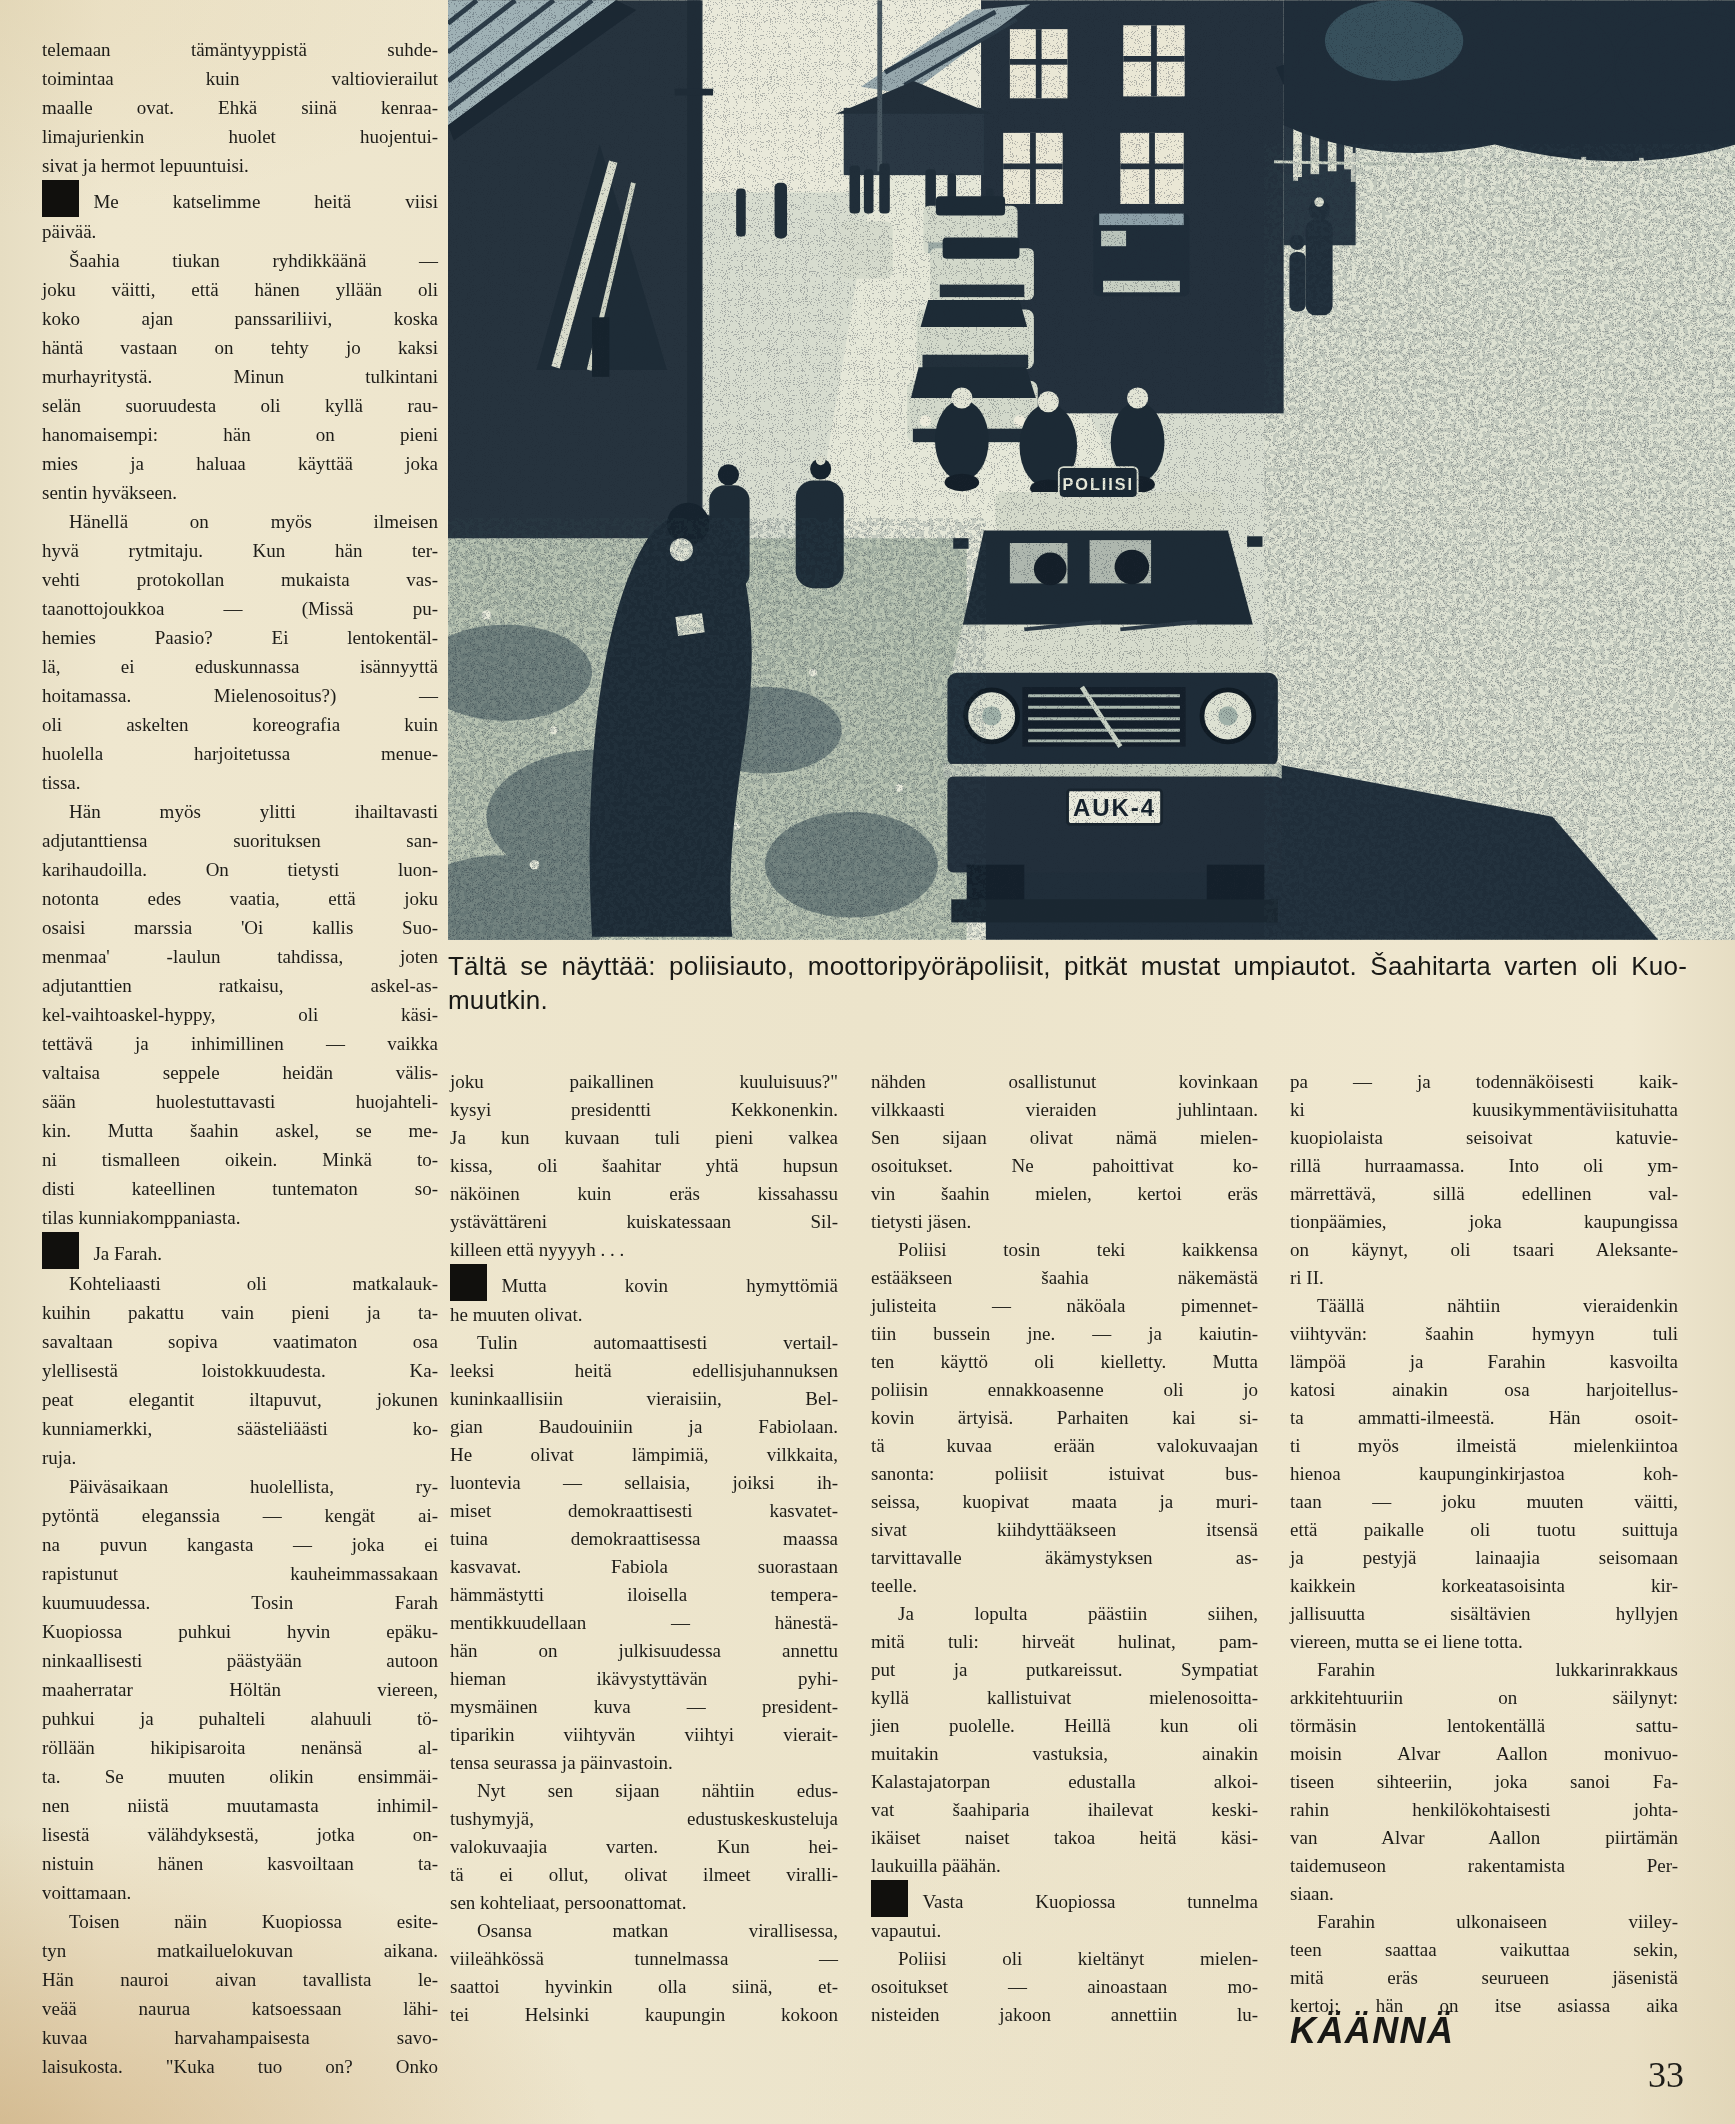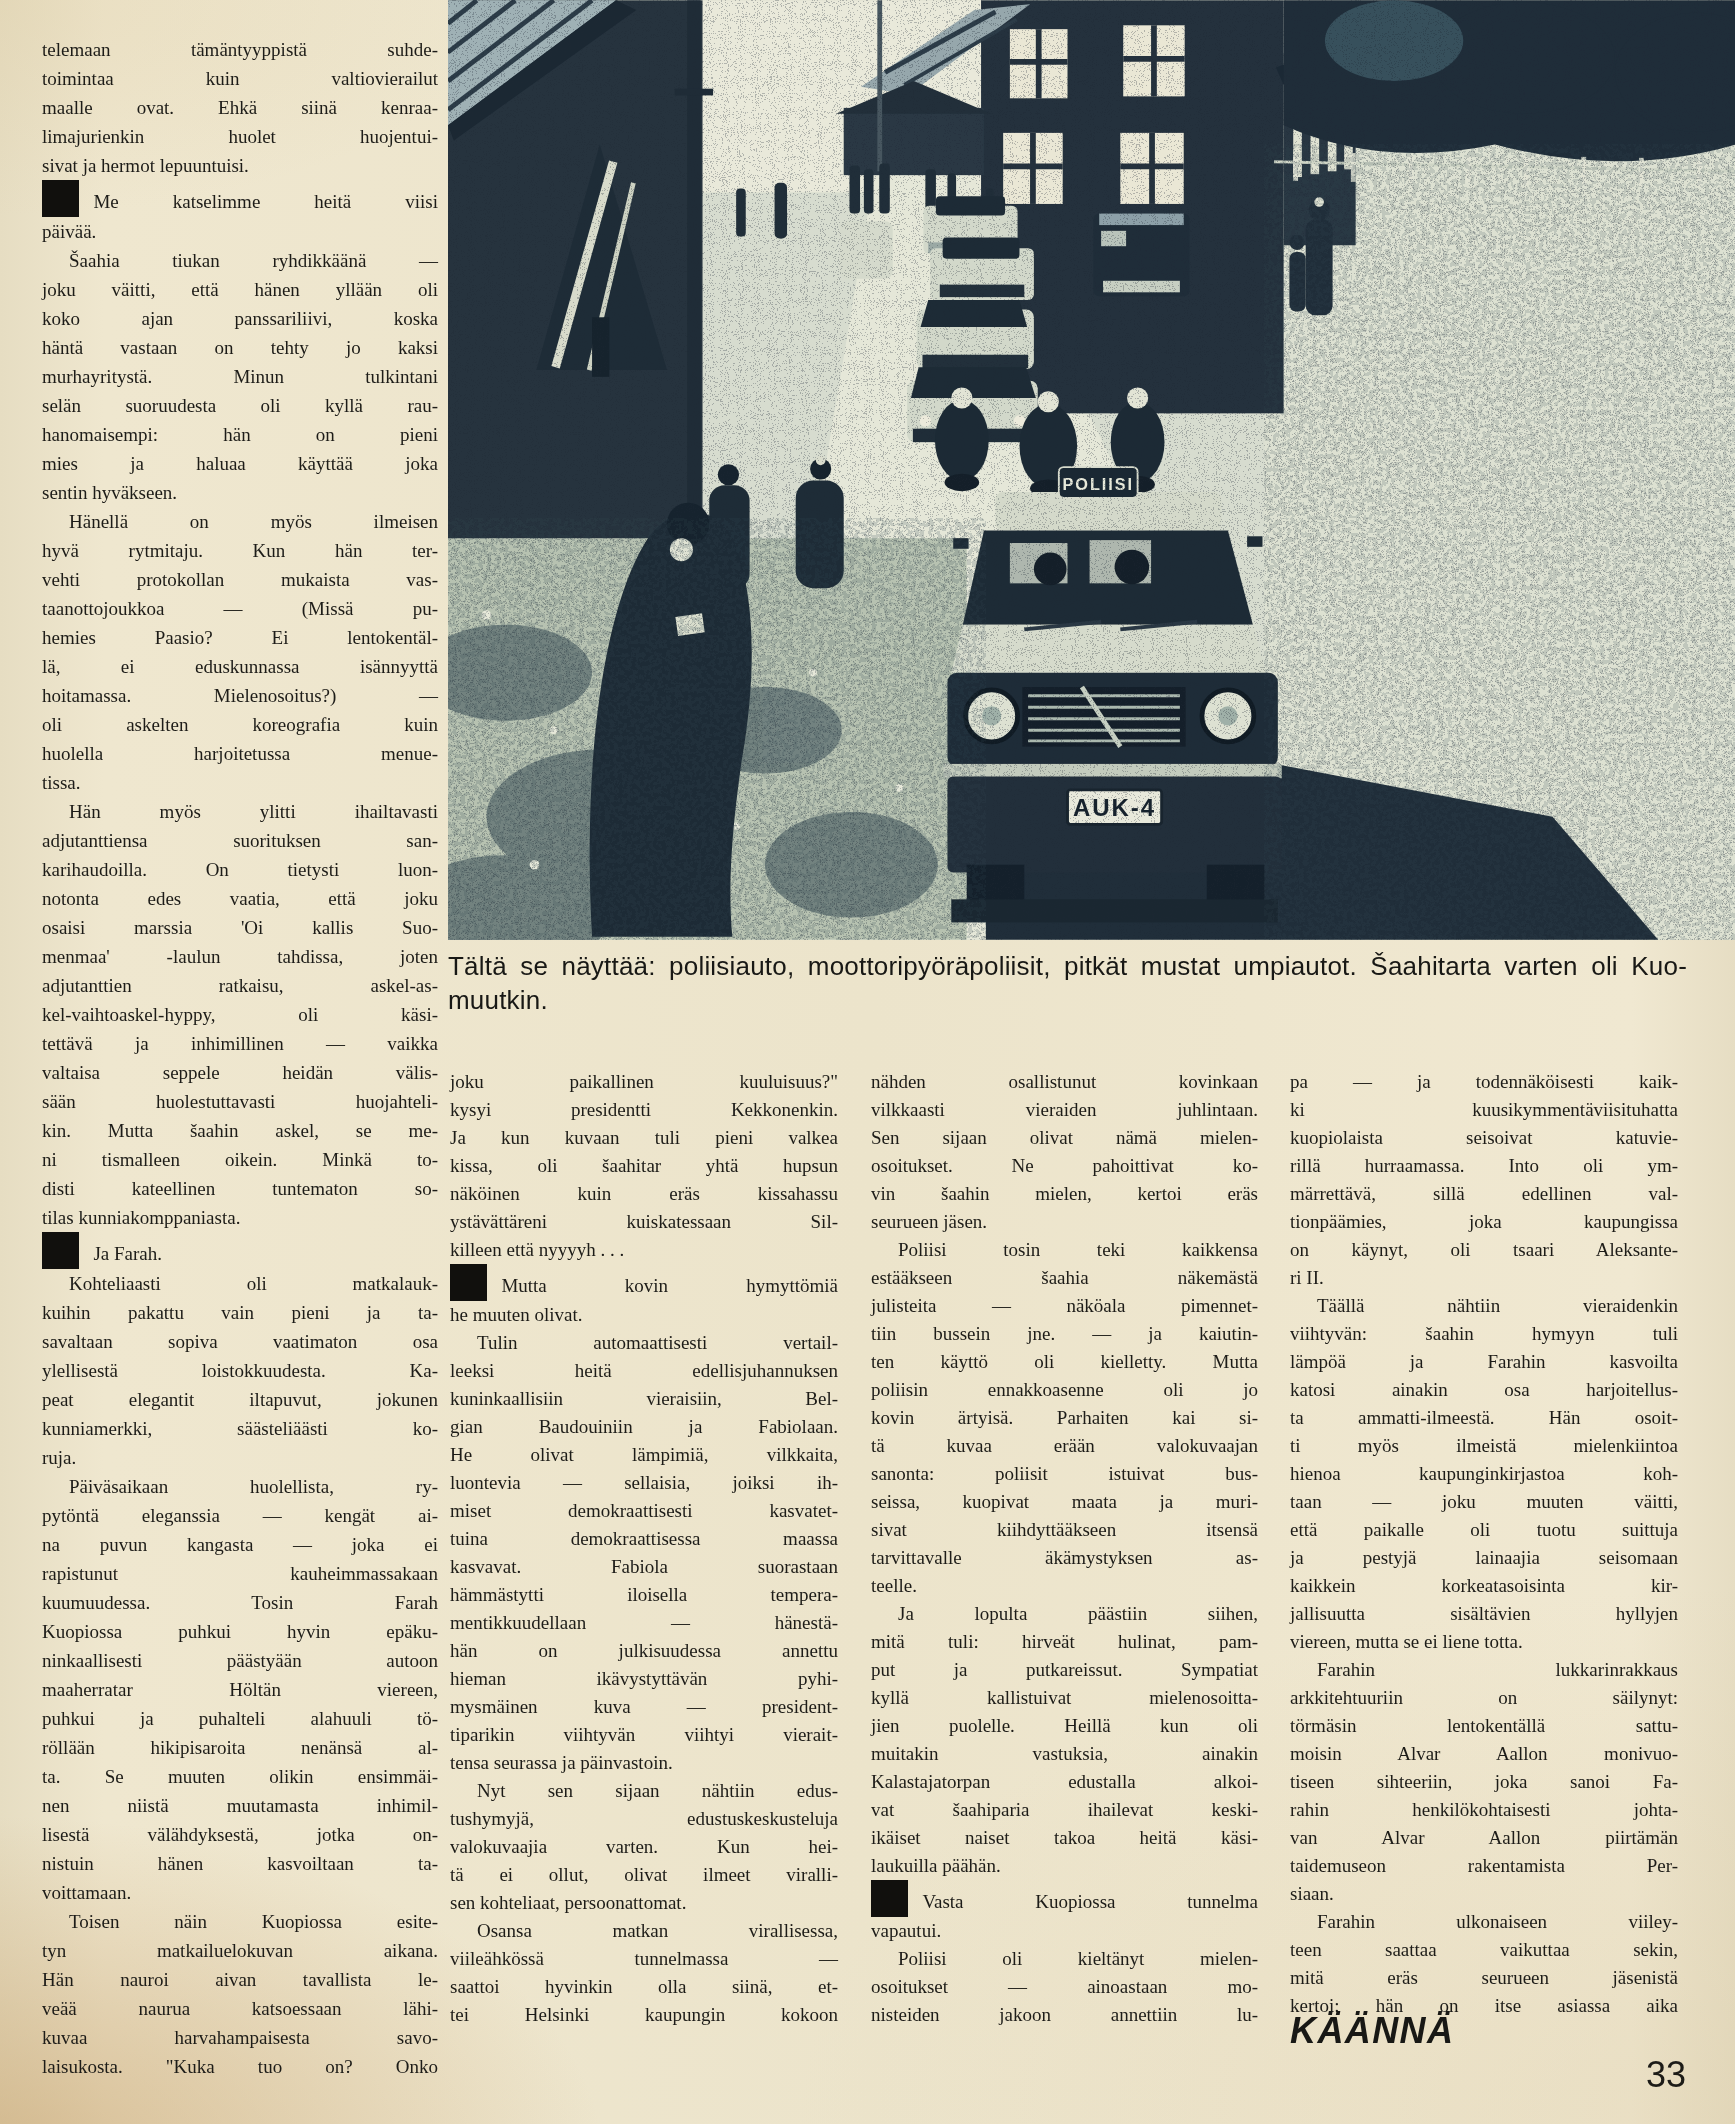--- a/index.html
+++ b/index.html
@@ -32,21 +32,21 @@
   .col4{left:1290px;top:1068px;width:388px;line-height:28px;}
   .sq{display:inline-block;width:37px;height:37px;background:#11100d;margin-right:14.4px;vertical-align:-8.6px;}
   .ind{display:inline-block;width:27px;}
   .kaanna{
     position:absolute;left:1290px;top:2010px;width:388px;
     font-family:"Liberation Sans", sans-serif;font-style:italic;font-weight:700;
     font-size:36px;letter-spacing:1.4px;color:#181815;
   }
   .pagenum{
     position:absolute;left:1618px;top:2054px;width:96px;text-align:center;
-    font-family:Liberation Sans, sans-serif;font-size:36px;color:#1d1c18;
+    font-family:Liberation Serif, serif;font-size:36px;color:#1d1c18;
   }
 </style>
 </head>
 <body>
 
 <div class="page">
 
   <div class="photo">
     <svg width="1288" height="940" viewBox="0 0 1341 978" xmlns="http://www.w3.org/2000/svg">
       <defs>
@@ -403,21 +403,21 @@
       <div class="line">viileähkössä tunnelmassa —</div>
       <div class="line">saattoi hyvinkin olla siinä, et-</div>
       <div class="line">tei Helsinki kaupungin kokoon</div>
     </div>
   <div class="col col3">
       <div class="line">nähden osallistunut kovinkaan</div>
       <div class="line">vilkkaasti vieraiden juhlintaan.</div>
       <div class="line">Sen sijaan olivat nämä mielen-</div>
       <div class="line">osoitukset. Ne pahoittivat ko-</div>
       <div class="line">vin šaahin mielen, kertoi eräs</div>
-      <div class="line end">seurueen jäsen.</div>
+      <div class="line end">tietysti jäsen.</div>
       <div class="line"><span class="ind"></span>Poliisi tosin teki kaikkensa</div>
       <div class="line">estääkseen šaahia näkemästä</div>
       <div class="line">julisteita — näköala pimennet-</div>
       <div class="line">tiin bussein jne. — ja kaiutin-</div>
       <div class="line">ten käyttö oli kielletty. Mutta</div>
       <div class="line">poliisin ennakkoasenne oli jo</div>
       <div class="line">kovin ärtyisä. Parhaiten kai si-</div>
       <div class="line">tä kuvaa erään valokuvaajan</div>
       <div class="line">sanonta: poliisit istuivat bus-</div>
       <div class="line">seissa, kuopivat maata ja muri-</div>

